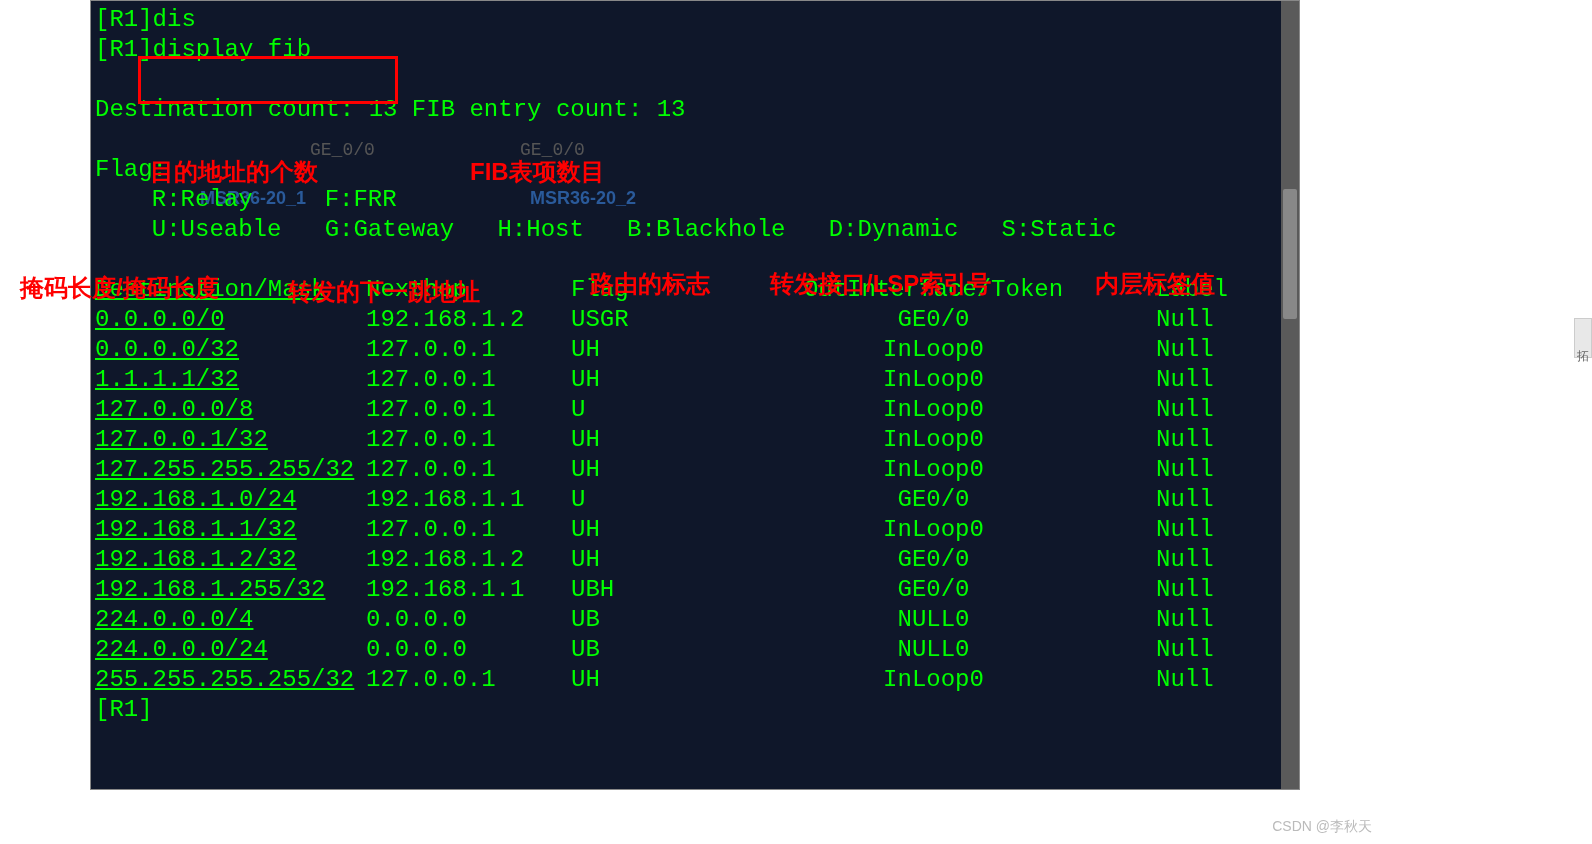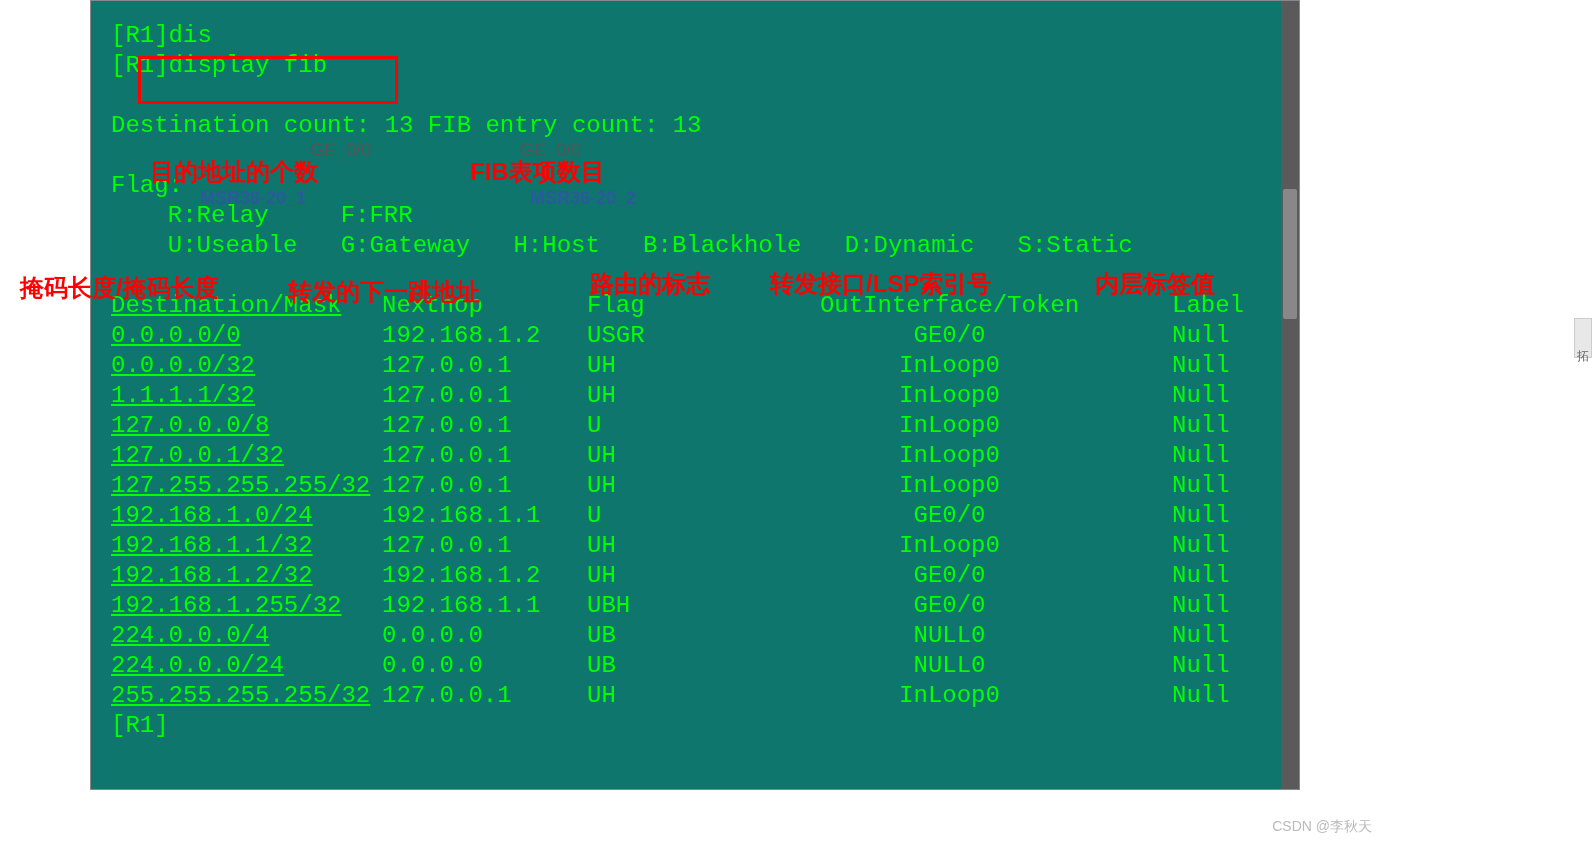--- a/index.html
+++ b/index.html
@@ -14,23 +14,23 @@
       position: relative;
       width: 1592px;
       height: 844px;
     }
     .terminal-container {
       position: absolute;
       left: 90px;
       top: 0;
       width: 1210px;
       height: 790px;
-      background: #0f766e;
+      background: #0f172a;
       border: 1px solid #888;
-      padding: 20px;
+      padding: 4px;
       overflow: hidden;
     }
     .term-line {
       color: #00ff00;
       line-height: 30px;
       white-space: pre;
       font-family: "Consolas", "Courier New", monospace;
     }
     .prompt-row {
       color: #00ff00;
@@ -72,21 +72,21 @@
       position: absolute;
       color: #2a5a9a;
       font-family: sans-serif;
       font-size: 18px;
       font-weight: bold;
       z-index: 1;
     }
     .bg-iface-label {
       position: absolute;
       color: #555;
-      font-family: Liberation Sans, sans-serif;
+      font-family: Liberation Mono, monospace;
       font-size: 18px;
       z-index: 1;
     }
     .bg-device-icon {
       position: absolute;
       width: 90px;
       height: 50px;
       background: #444;
       border: 1px solid #222;
       z-index: 0;

